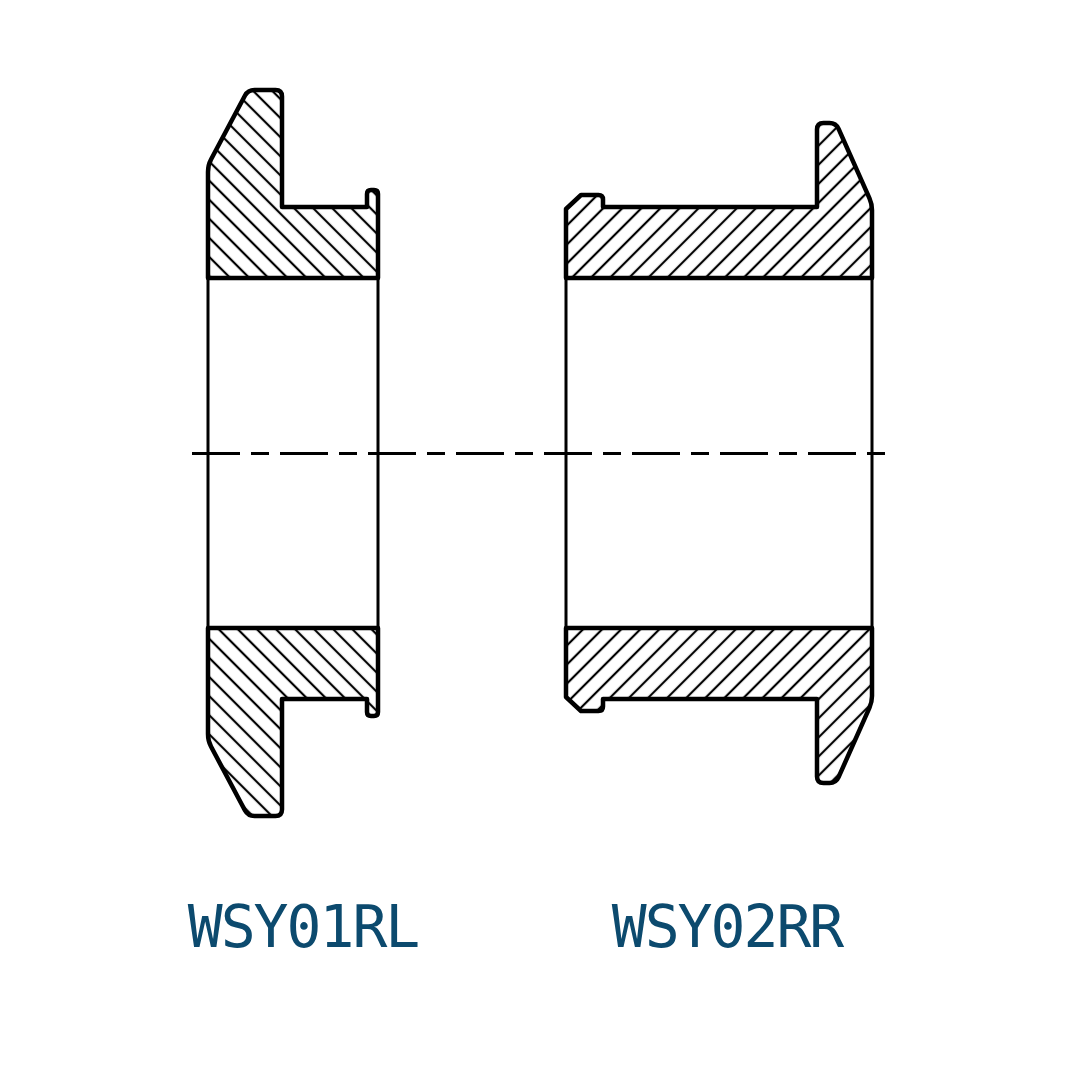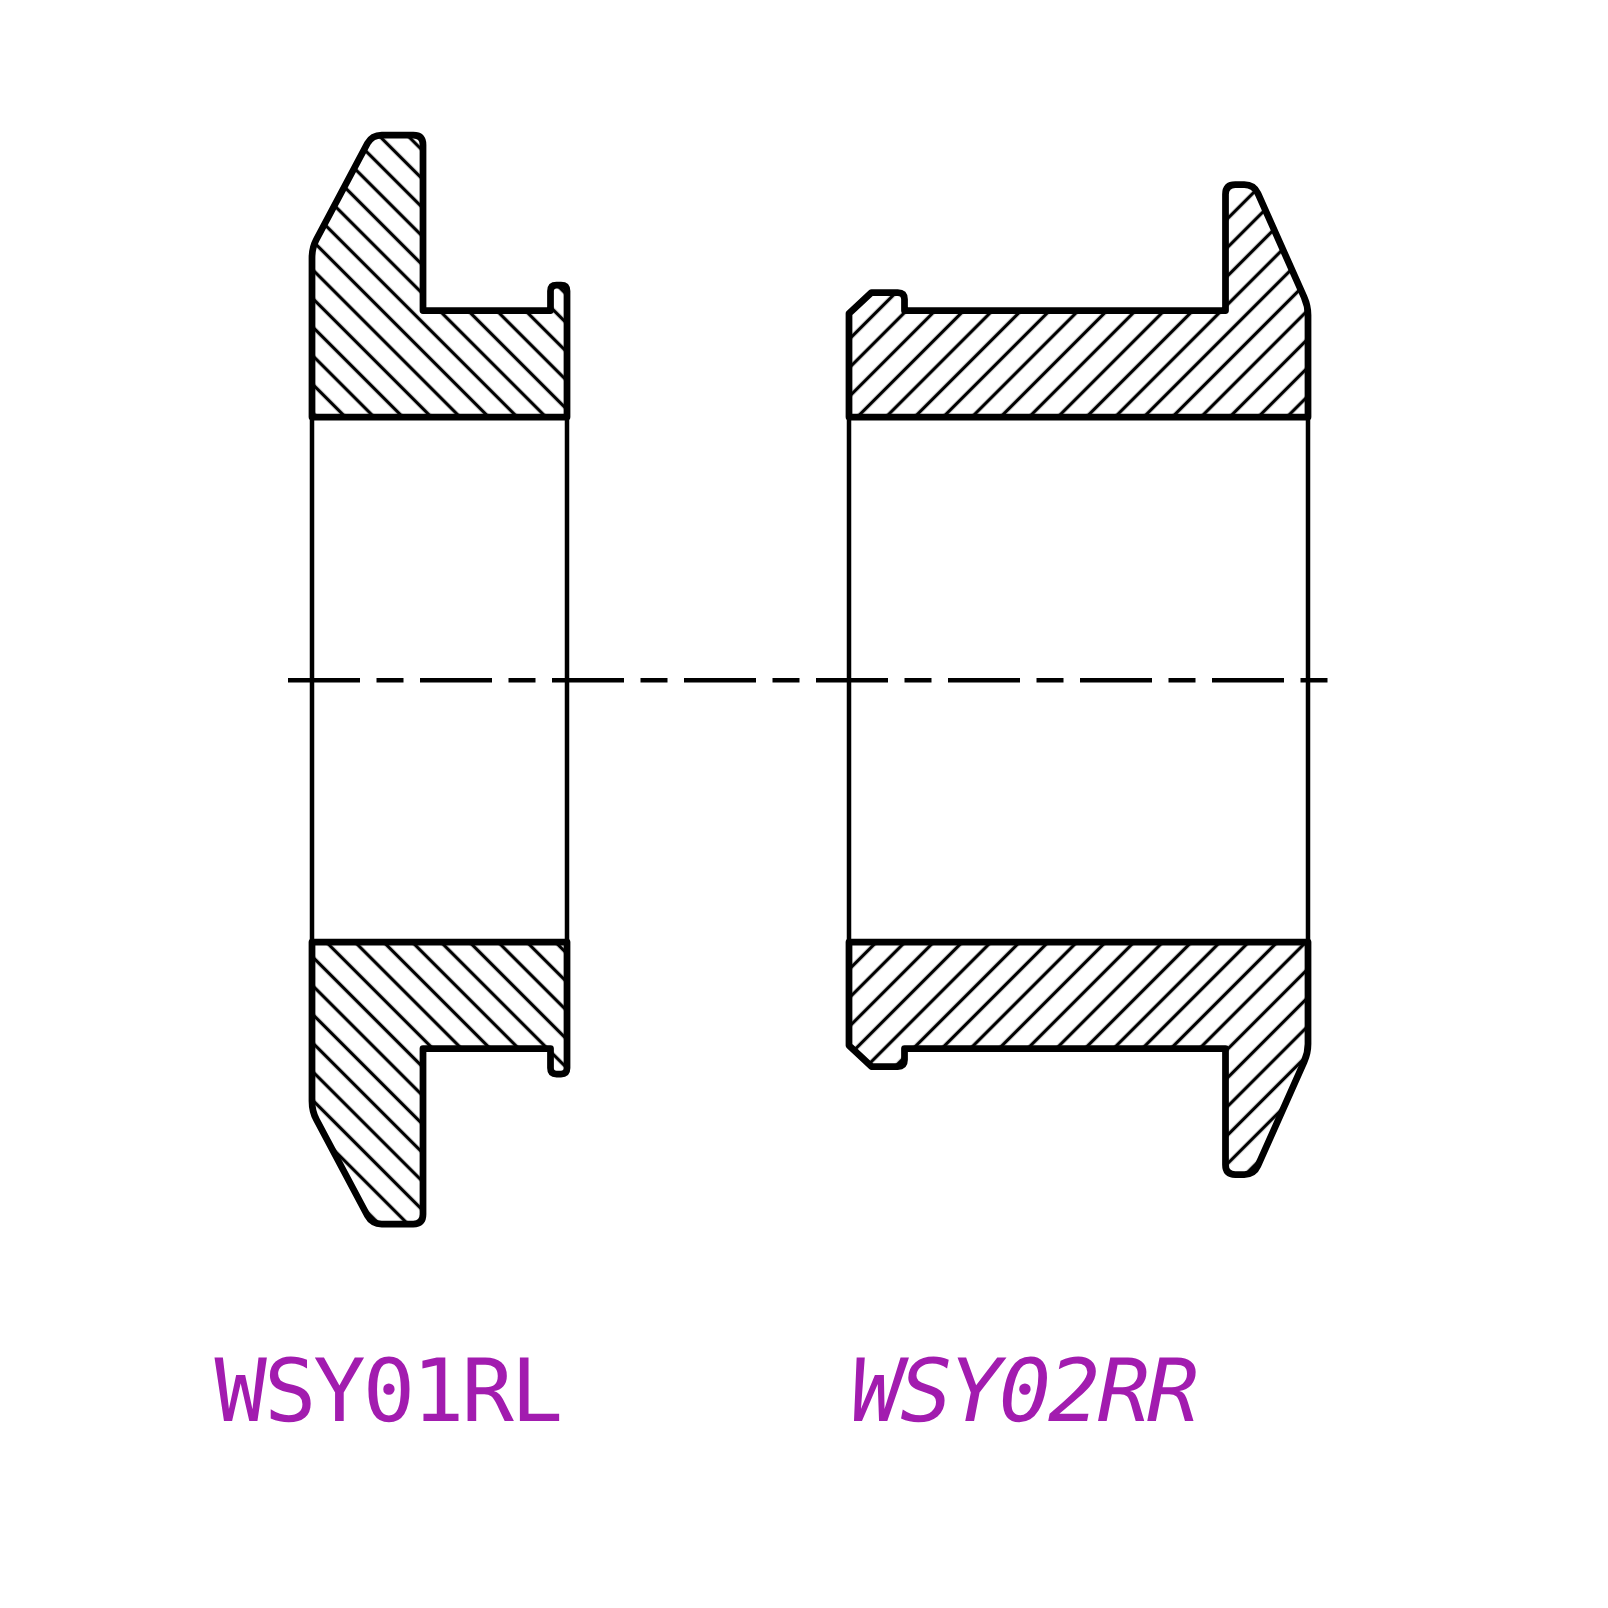--- a/index.html
+++ b/index.html
@@ -18,25 +18,26 @@
   .canvas svg {
     position: absolute;
     left: 0;
     top: 0;
     width: 1072px;
     height: 1072px;
   }
   .part-label {
     position: absolute;
     width: 320px;
+    text-align: center;
     font-family: "DejaVu Sans Mono", "Liberation Mono", monospace;
     font-size: 58px;
     line-height: 58px;
     letter-spacing: -2px;
-    color: #a21caf;
+    color: #0c4a6e;
     white-space: nowrap;
     user-select: none;
   }
 </style>
 </head>
 <body style="background: rgb(255, 255, 255);">
 
 <div class="canvas">
   <svg id="drawing-svg" xmlns="http://www.w3.org/2000/svg" viewBox="0 0 1072 1072">
       <defs>
@@ -51,14 +52,14 @@
       <path d="M 208 278 L 208 172 Q 208 165 211 159.5 L 245 95.5 Q 248 90 254.5 90 L 275.5 90 Q 282 90 282 96.5 L 282 207 L 367 207 L 367 194 Q 367 190 371 190 L 374 190 Q 378 190 378 194 L 378 278 Z" fill="url(#hatch-backslash)" stroke="#000000" stroke-width="4.5" stroke-linejoin="round" stroke-linecap="round"></path>
       <path d="M 208 628 L 378 628 L 378 712 Q 378 716 374 716 L 371 716 Q 367 716 367 712 L 367 699 L 282 699 L 282 809.5 Q 282 816 275.5 816 L 254.5 816 Q 248 816 245 810.5 L 211 746.5 Q 208 741 208 734 L 208 628 Z" fill="url(#hatch-backslash)" stroke="#000000" stroke-width="4.5" stroke-linejoin="round" stroke-linecap="round"></path>
       <line x1="208" y1="278" x2="208" y2="628" stroke="#000000" stroke-width="3"></line>
       <line x1="378" y1="278" x2="378" y2="628" stroke="#000000" stroke-width="3"></line>
       <path d="M 566 278 L 566 209 L 581 195 L 598.5 195 Q 603 195 603 199.5 L 603 207 L 817 207 L 817 129.5 Q 817 123 823.5 123 L 829.5 123 Q 836 123 838.6 128.9 L 869.4 198.1 Q 872 204 872 210 L 872 278 Z" fill="url(#hatch-slash)" stroke="#000000" stroke-width="4.5" stroke-linejoin="round" stroke-linecap="round"></path>
       <path d="M 566 628 L 872 628 L 872 696 Q 872 702 869.4 707.9 L 838.6 777.1 Q 836 783 829.5 783 L 823.5 783 Q 817 783 817 776.5 L 817 699 L 603 699 L 603 706.5 Q 603 711 598.5 711 L 581 711 L 566 697 L 566 628 Z" fill="url(#hatch-slash)" stroke="#000000" stroke-width="4.5" stroke-linejoin="round" stroke-linecap="round"></path>
       <line x1="566" y1="278" x2="566" y2="628" stroke="#000000" stroke-width="3"></line>
       <line x1="872" y1="278" x2="872" y2="628" stroke="#000000" stroke-width="3"></line>
     </svg>
   <div class="part-label" id="part-label-0" style="left: 143px; top: 898px;">WSY01RL</div>
-  <div class="part-label" id="part-label-1" style="left: 567px; top: 898px; font-style: italic;">WSY02RR</div>
+  <div class="part-label" id="part-label-1" style="left: 567px; top: 898px;">WSY02RR</div>
 </div>
 
 </body></html>

